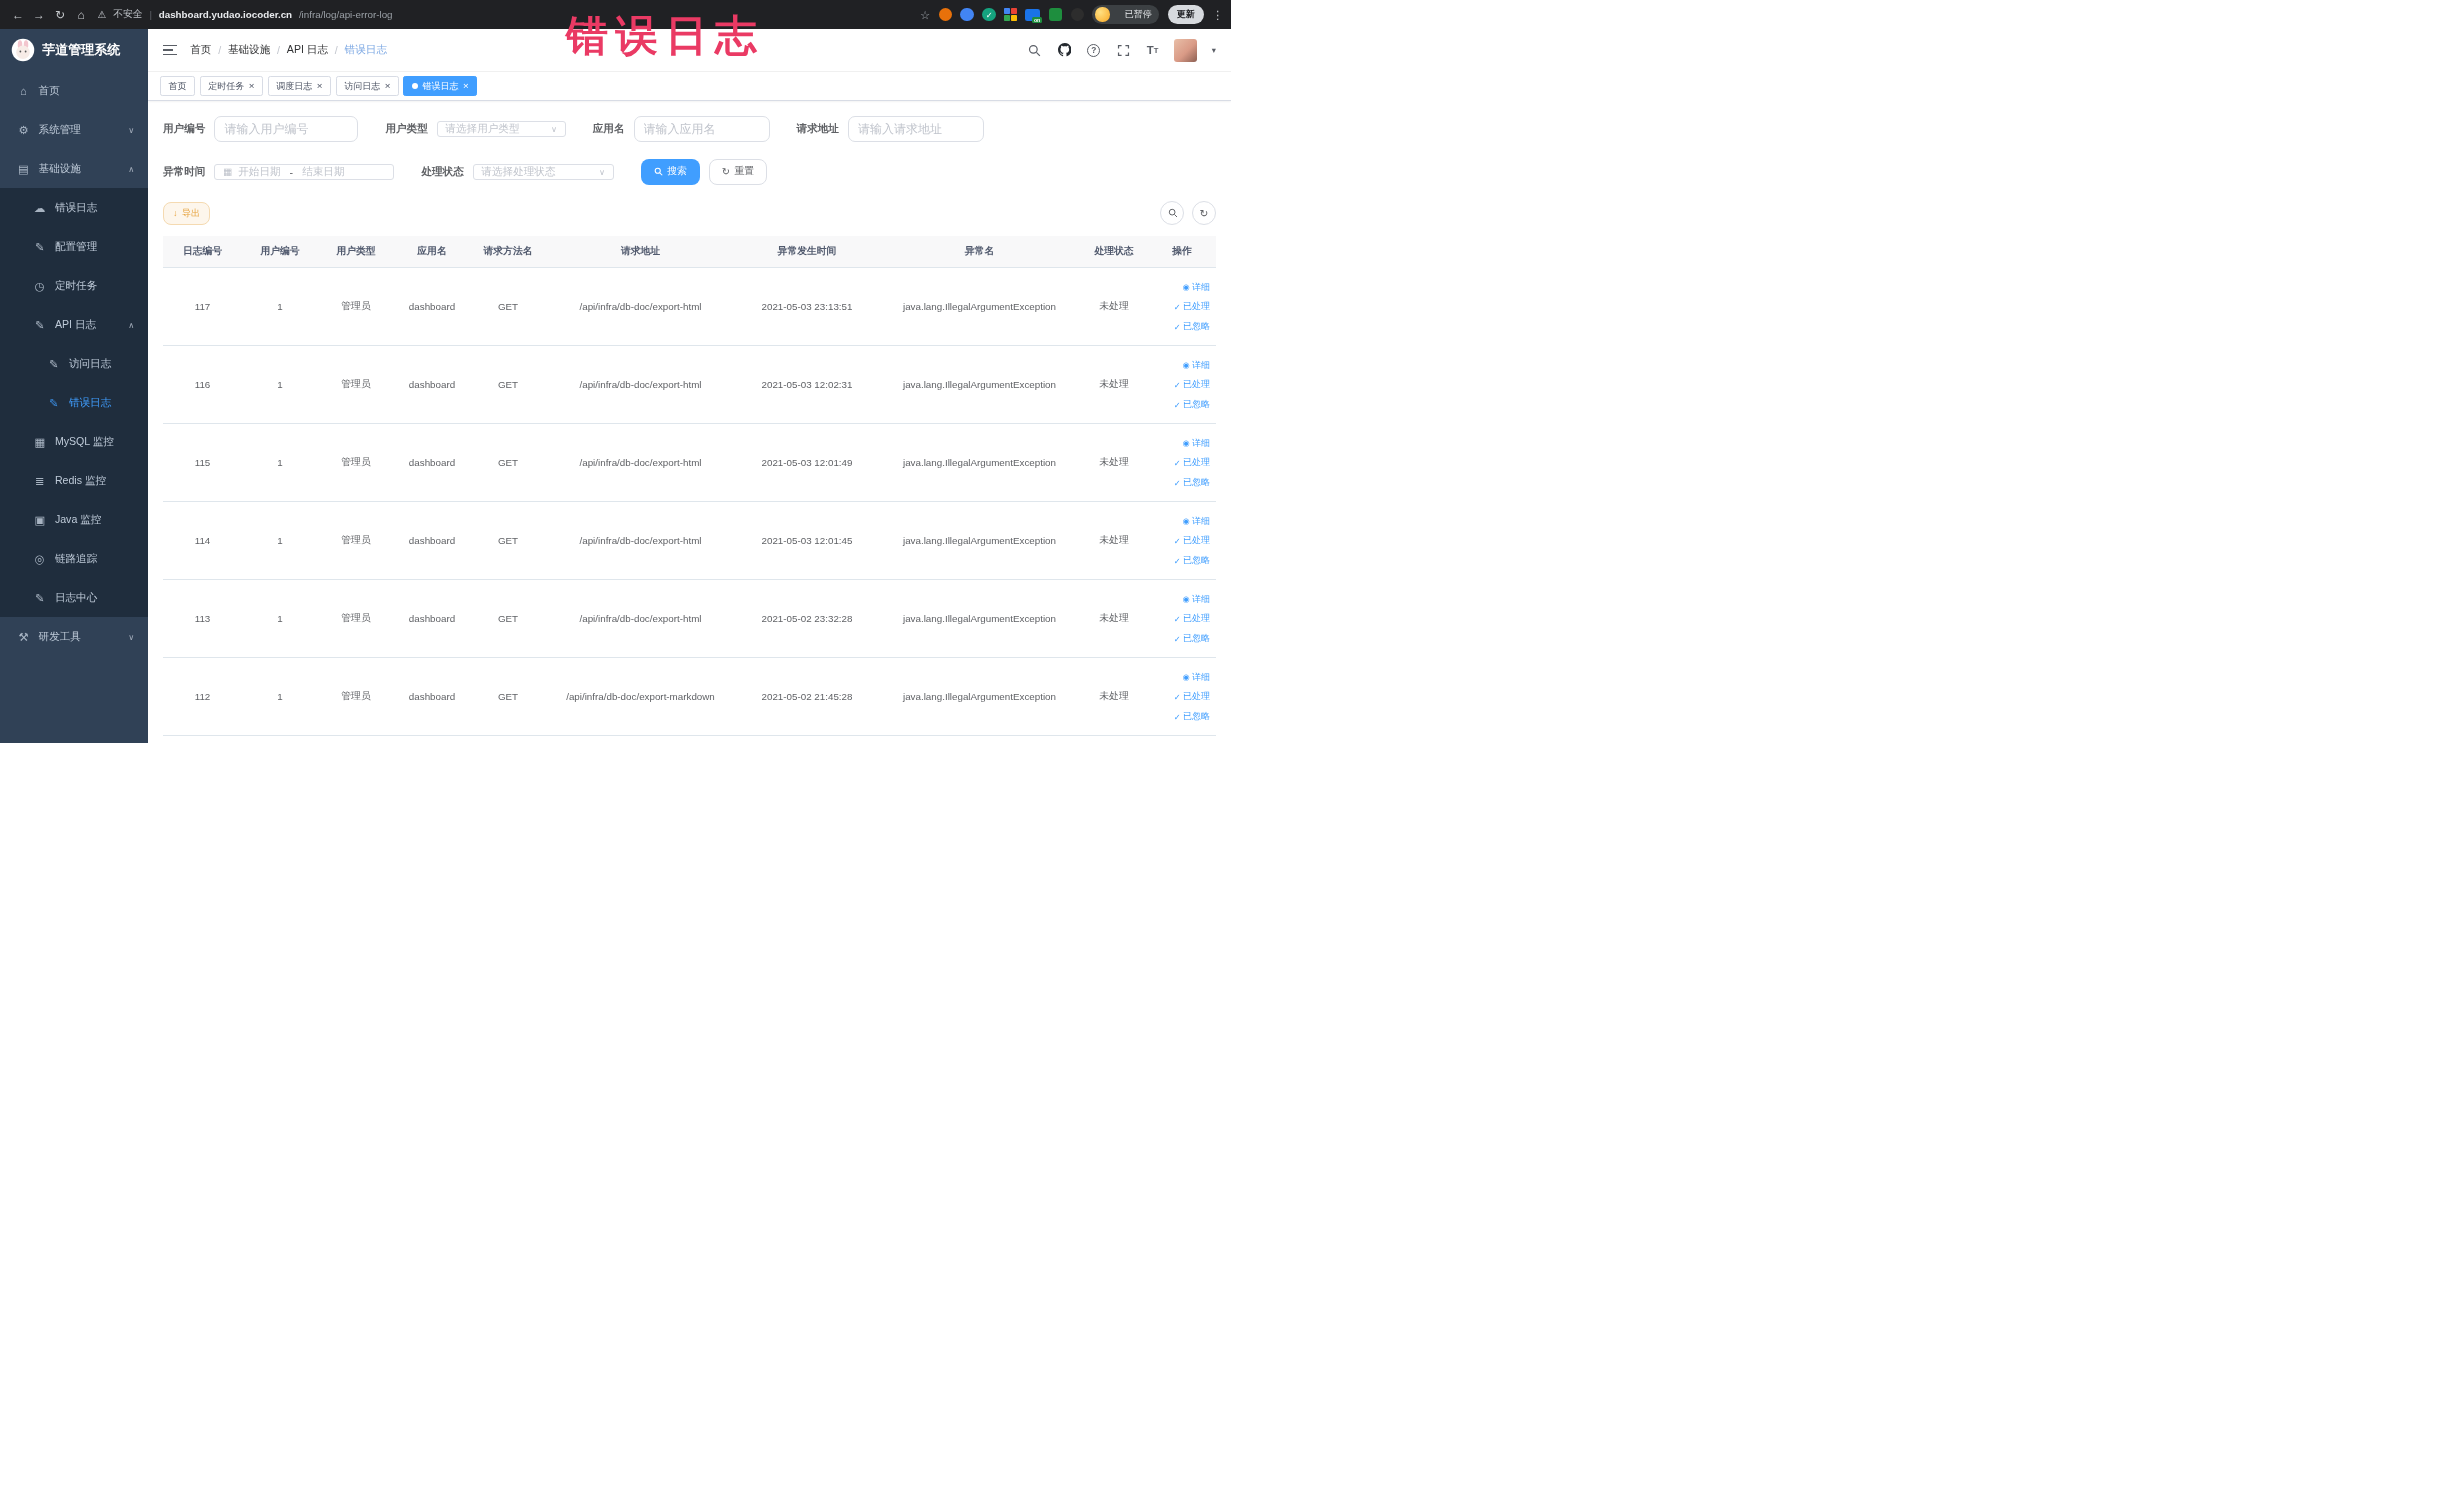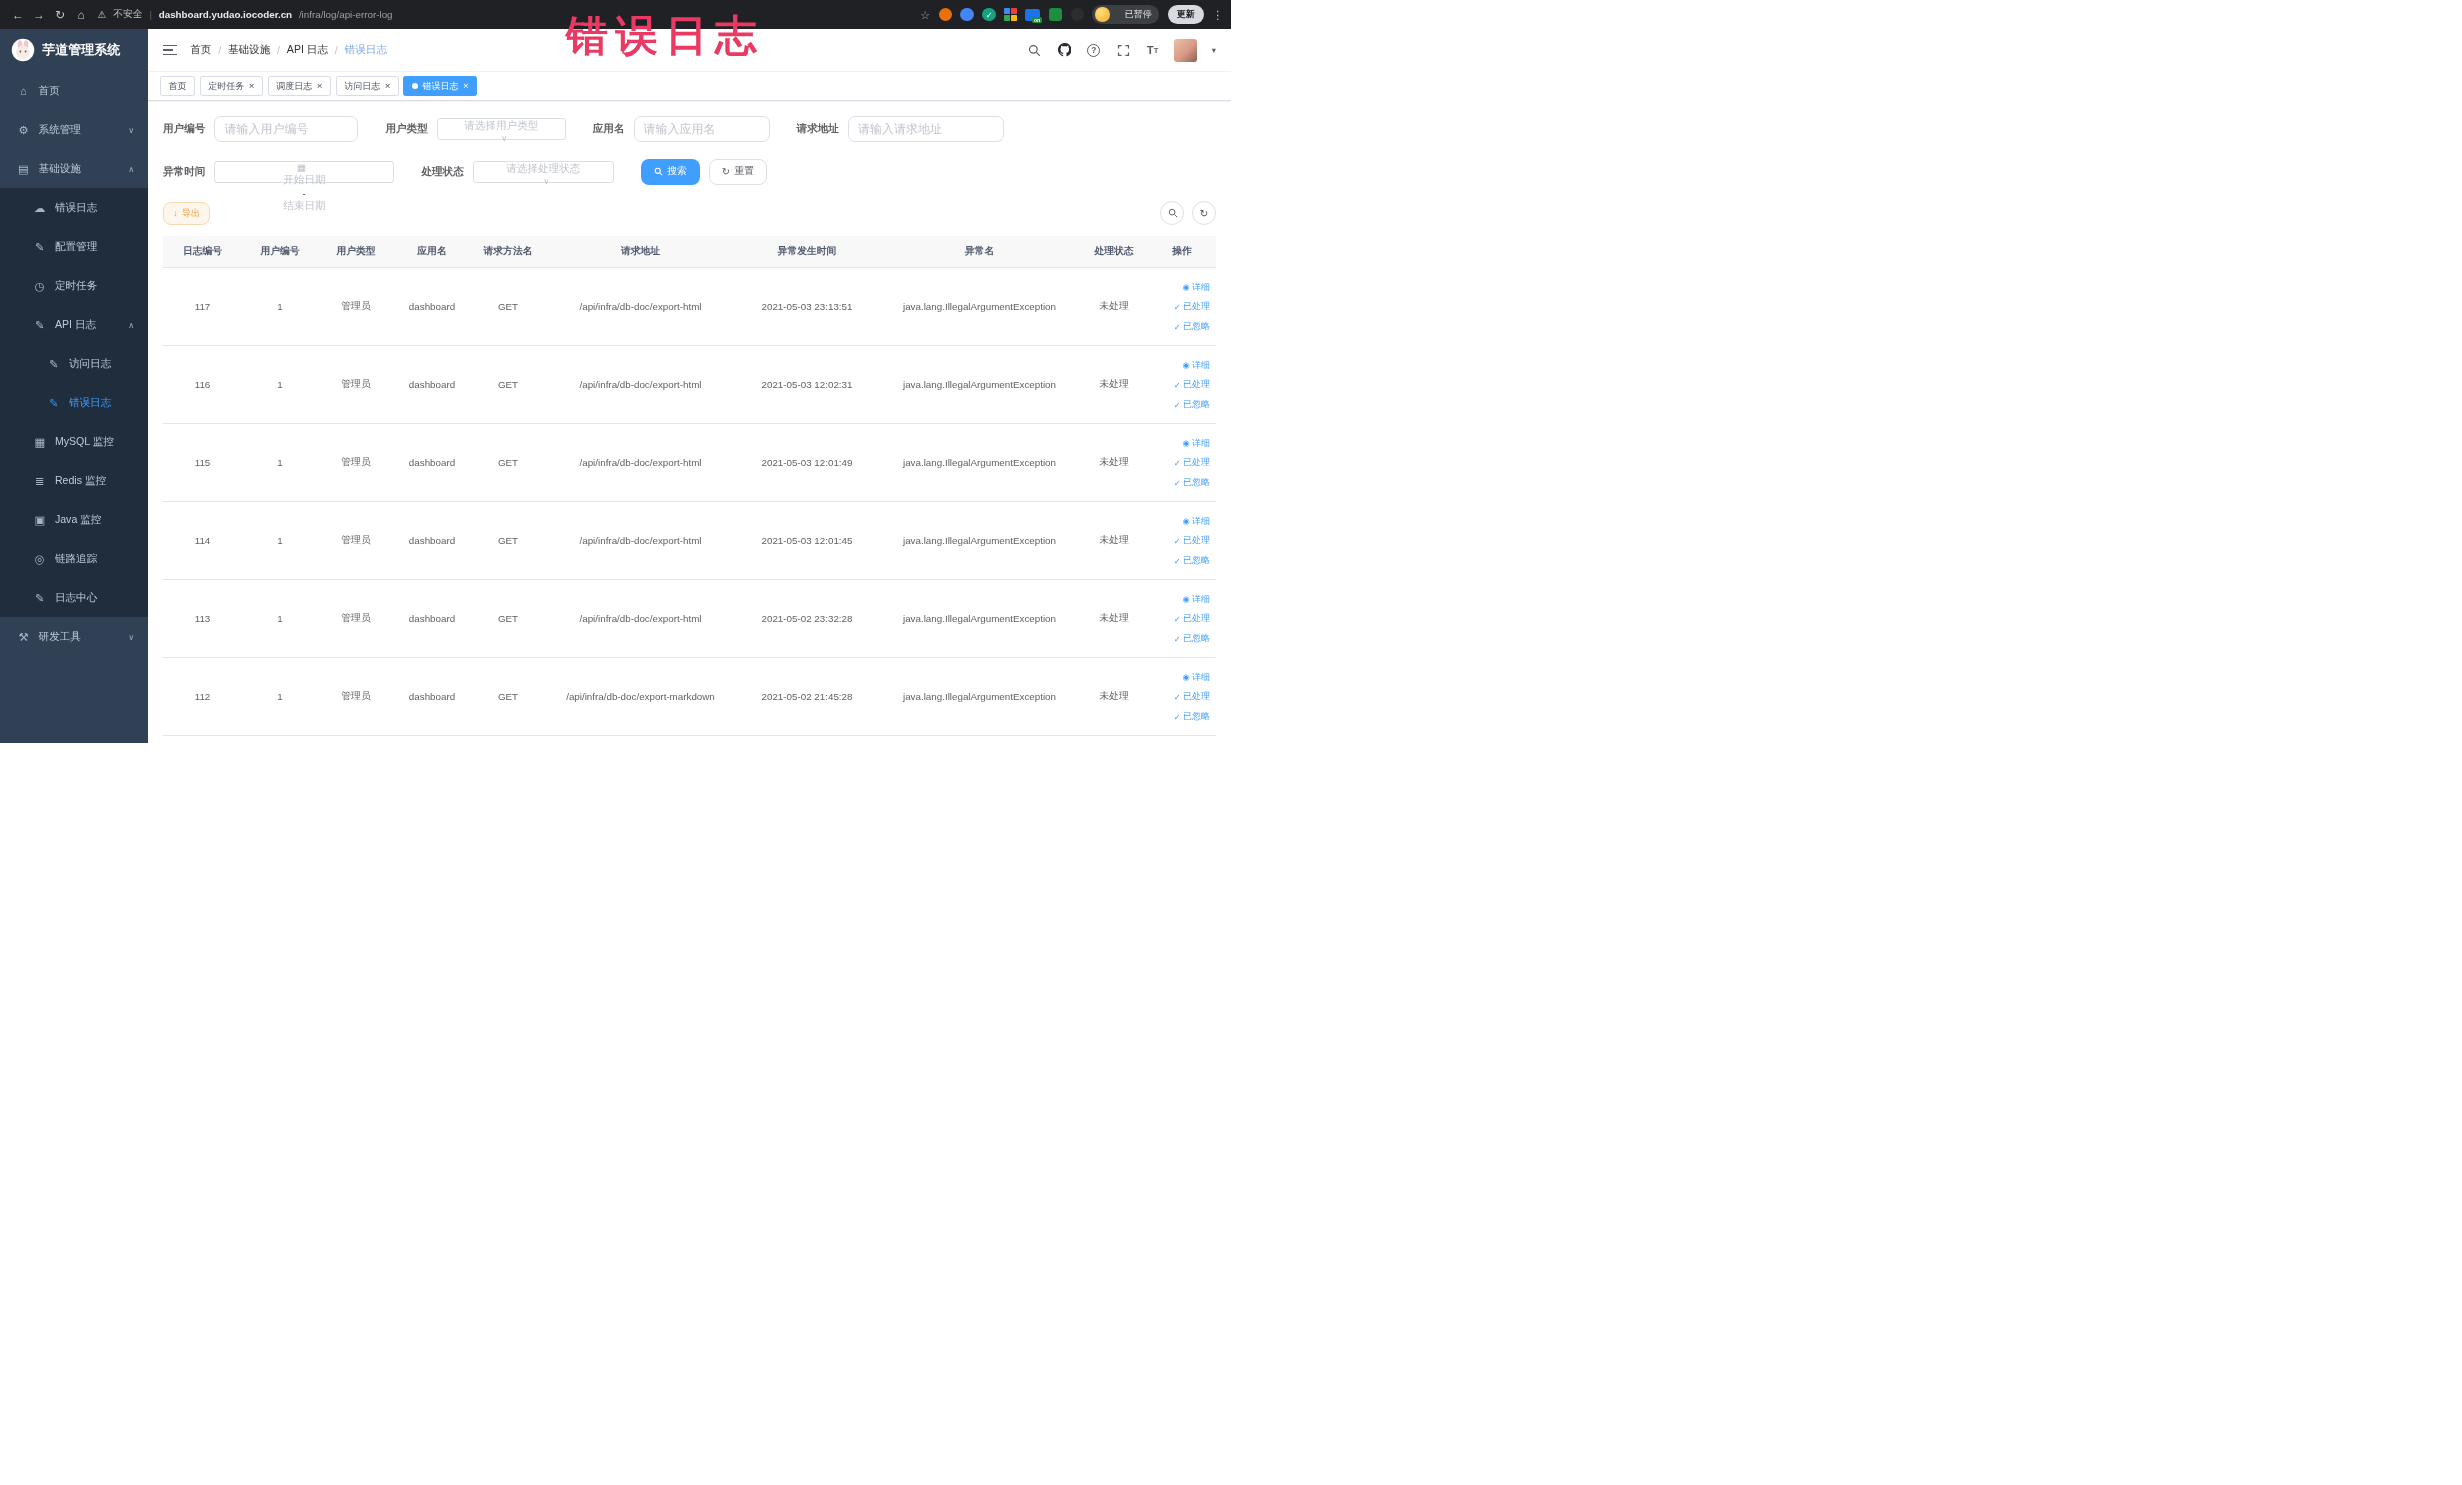--- a/index.html
+++ b/index.html
@@ -68,21 +68,21 @@
   .tag.active { background:var(--accent,#409eff); border-color:var(--accent,#409eff); color:#fff; }
   .tag.active .dot { width:6px; height:6px; border-radius:50%; background:#fff; }
 
   
   .filters { padding:15px 15px 0; }
   .frow { display:flex; align-items:center; margin-bottom:16.7px; }
   .ffield { display:flex; align-items:center; margin-right:27px; }
   .flabel { font-weight:700; color:#606266; margin-right:9px; white-space:nowrap; }
   .tinput { height:26px; border:0.8px solid #dcdfe6; border-radius:7px; padding:0 9px; font-size:12px; color:#606266; outline:none; font-family:Liberation Sans, sans-serif; }
   .tinput::placeholder { color:#c0c4cc; }
-  .fselect, .fdate { height:22px; border:0.8px solid #dcdfe6; border-radius:3px; display:flex; align-items:center; padding:0 7.6px; color:#c0c4cc; font-size:10.6px; background:#fff; cursor:pointer;flex-direction:column; }
+  .fselect, .fdate { height:16px; border:0.8px solid #dcdfe6; border-radius:3px; display:flex; align-items:center; padding:0 7.6px; color:#c0c4cc; font-size:10.6px; background:#fff; cursor:pointer; }
   .fselect { justify-content:space-between; }
   .fselect .scaret { color:#c0c4cc; font-size:8.3px; margin-left:6px; }
   .fdate .cal { margin-right:6px; font-size:9.8px; color:#c0c4cc; }
   .fdate .dash { margin:0 9px; color:#606266; }
   .btn { height:26px; border-radius:8px; display:inline-flex; align-items:center; gap:4.5px; padding:0 12px; font-size:9.8px; cursor:pointer; border:0.8px solid transparent; font-family:inherit; }
   .btn.primary { background:var(--accent,#409eff); color:#fff; }
   .btn.plain { background:#fff; border-color:#dcdfe6; color:#606266; }
   .btn + .btn { margin-left:9px; }
 
   
@@ -305,21 +305,21 @@
             <span>请选择用户类型</span>
             <span class="scaret">∨</span>
           </span>
         </div>
         <div class="ffield">
           <span class="flabel">应用名</span>
           <input class="tinput" style="width: 136px;" placeholder="请输入应用名">
         </div>
         <div class="ffield">
           <span class="flabel">请求地址</span>
-          <input class="tinput" style="width: 156px;" placeholder="请输入请求地址">
+          <input class="tinput" style="width: 136px;" placeholder="请输入请求地址">
         </div>
       </div>
       <div class="frow">
         <div class="ffield">
           <span class="flabel">异常时间</span>
           <span class="fdate" style="width:180px;">
             <span class="cal">▦</span>
             <span>开始日期</span>
             <span class="dash">-</span>
             <span>结束日期</span>

